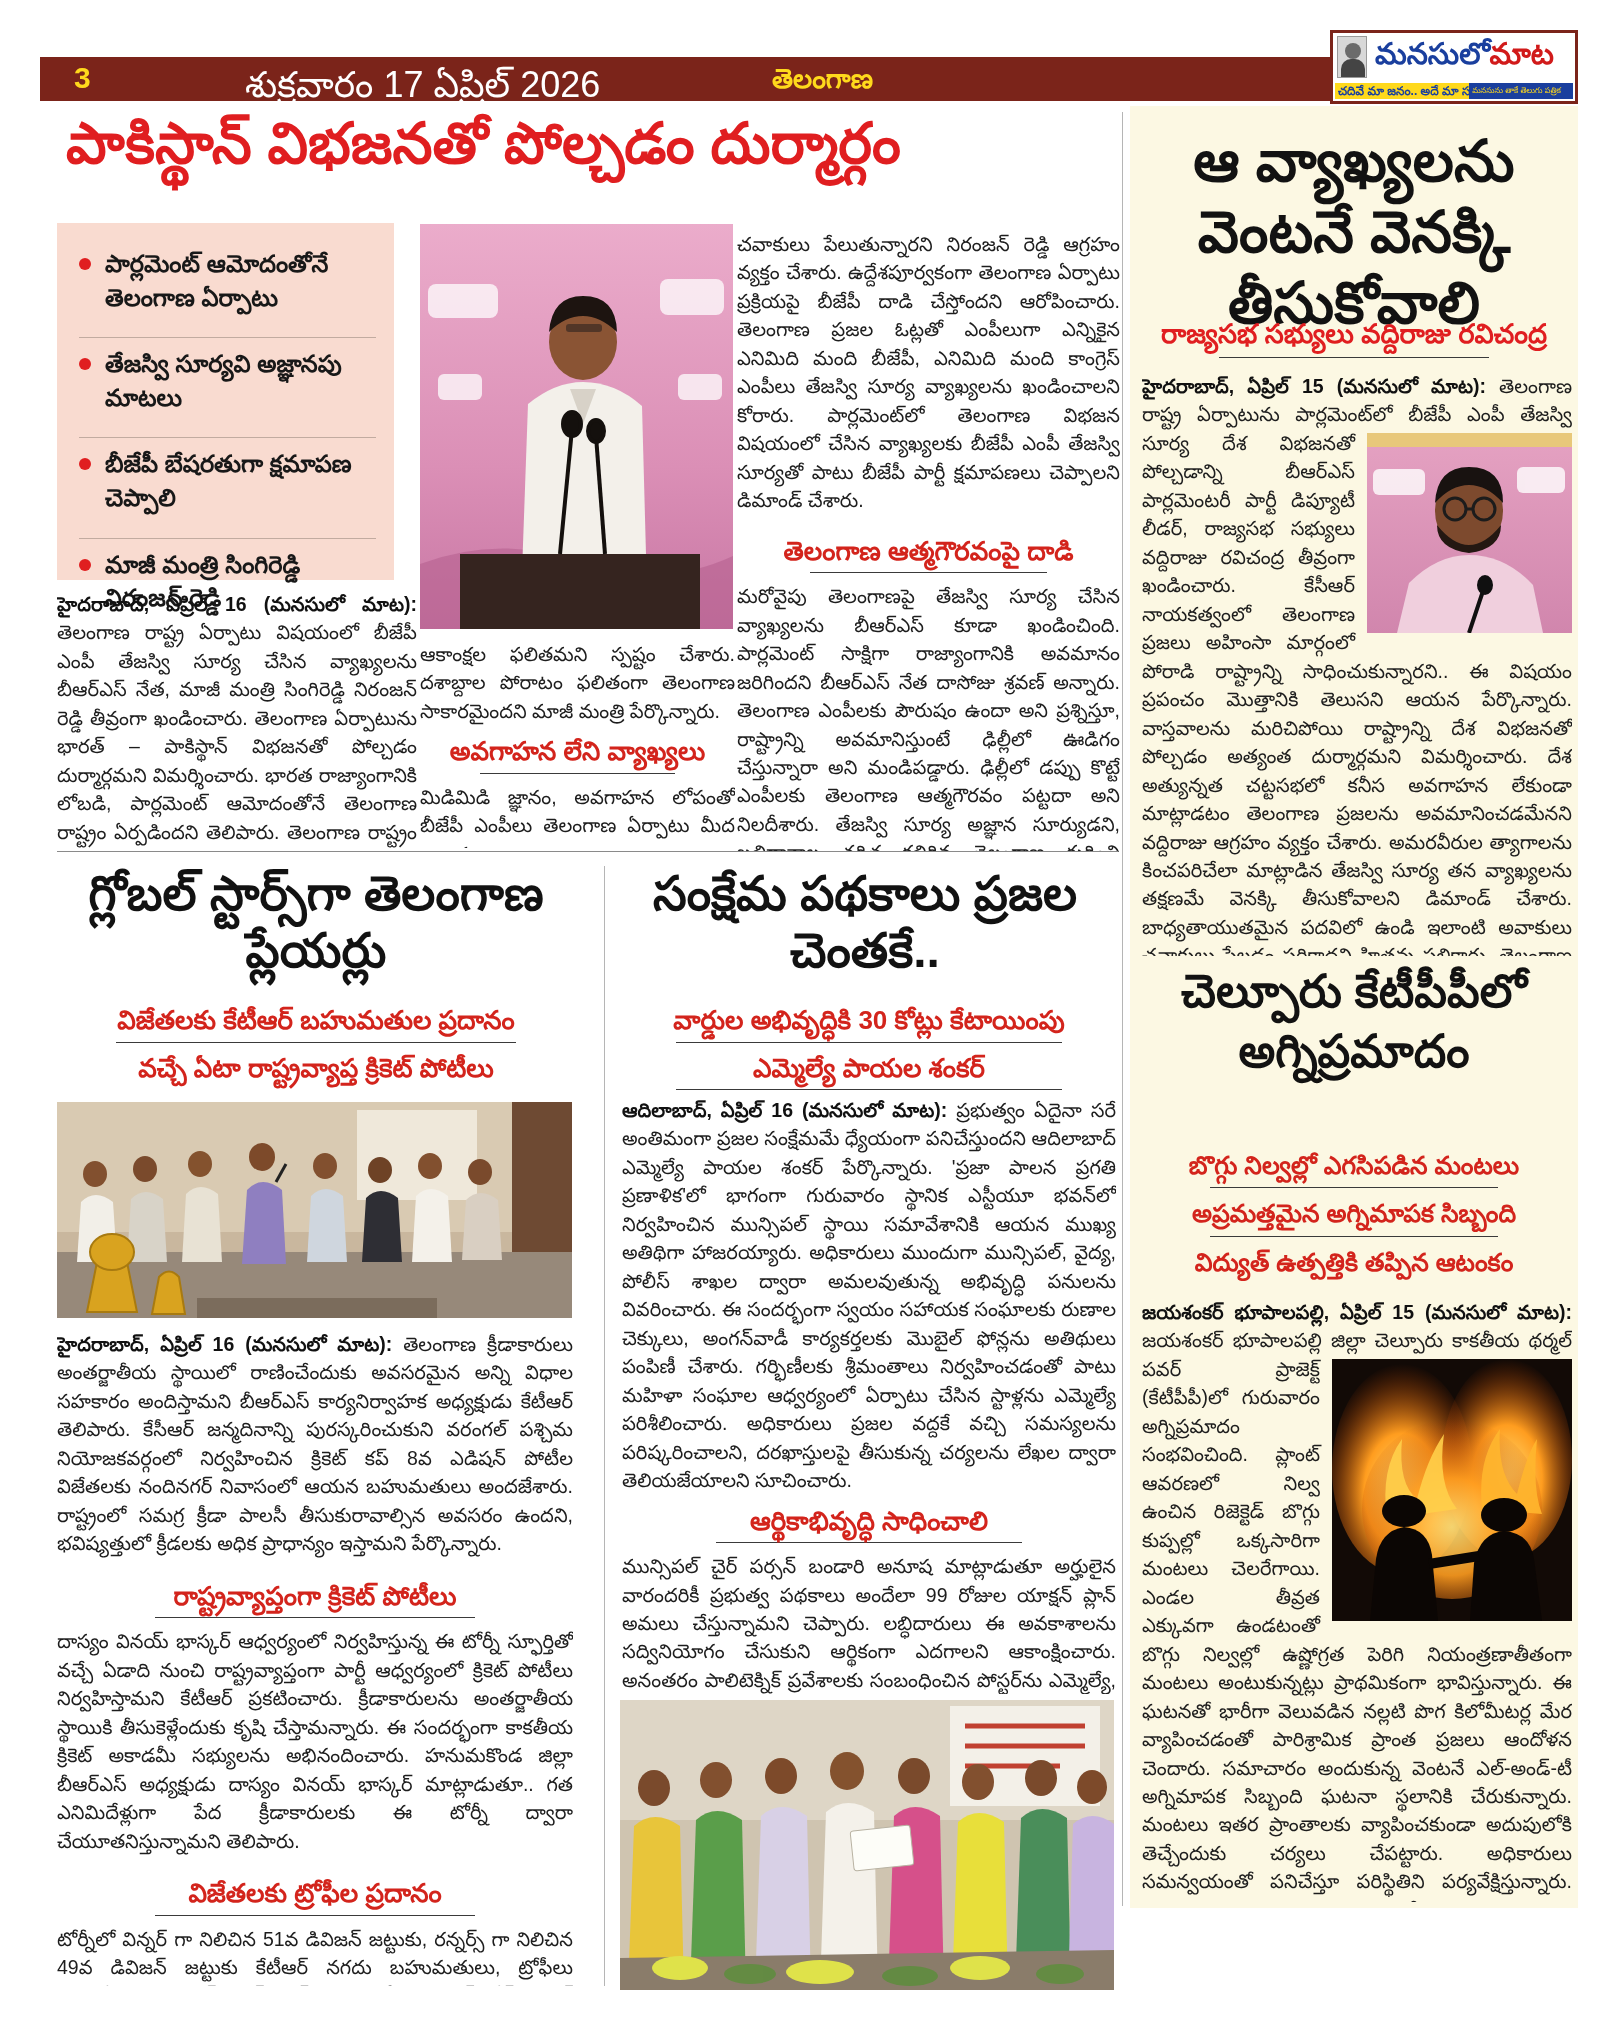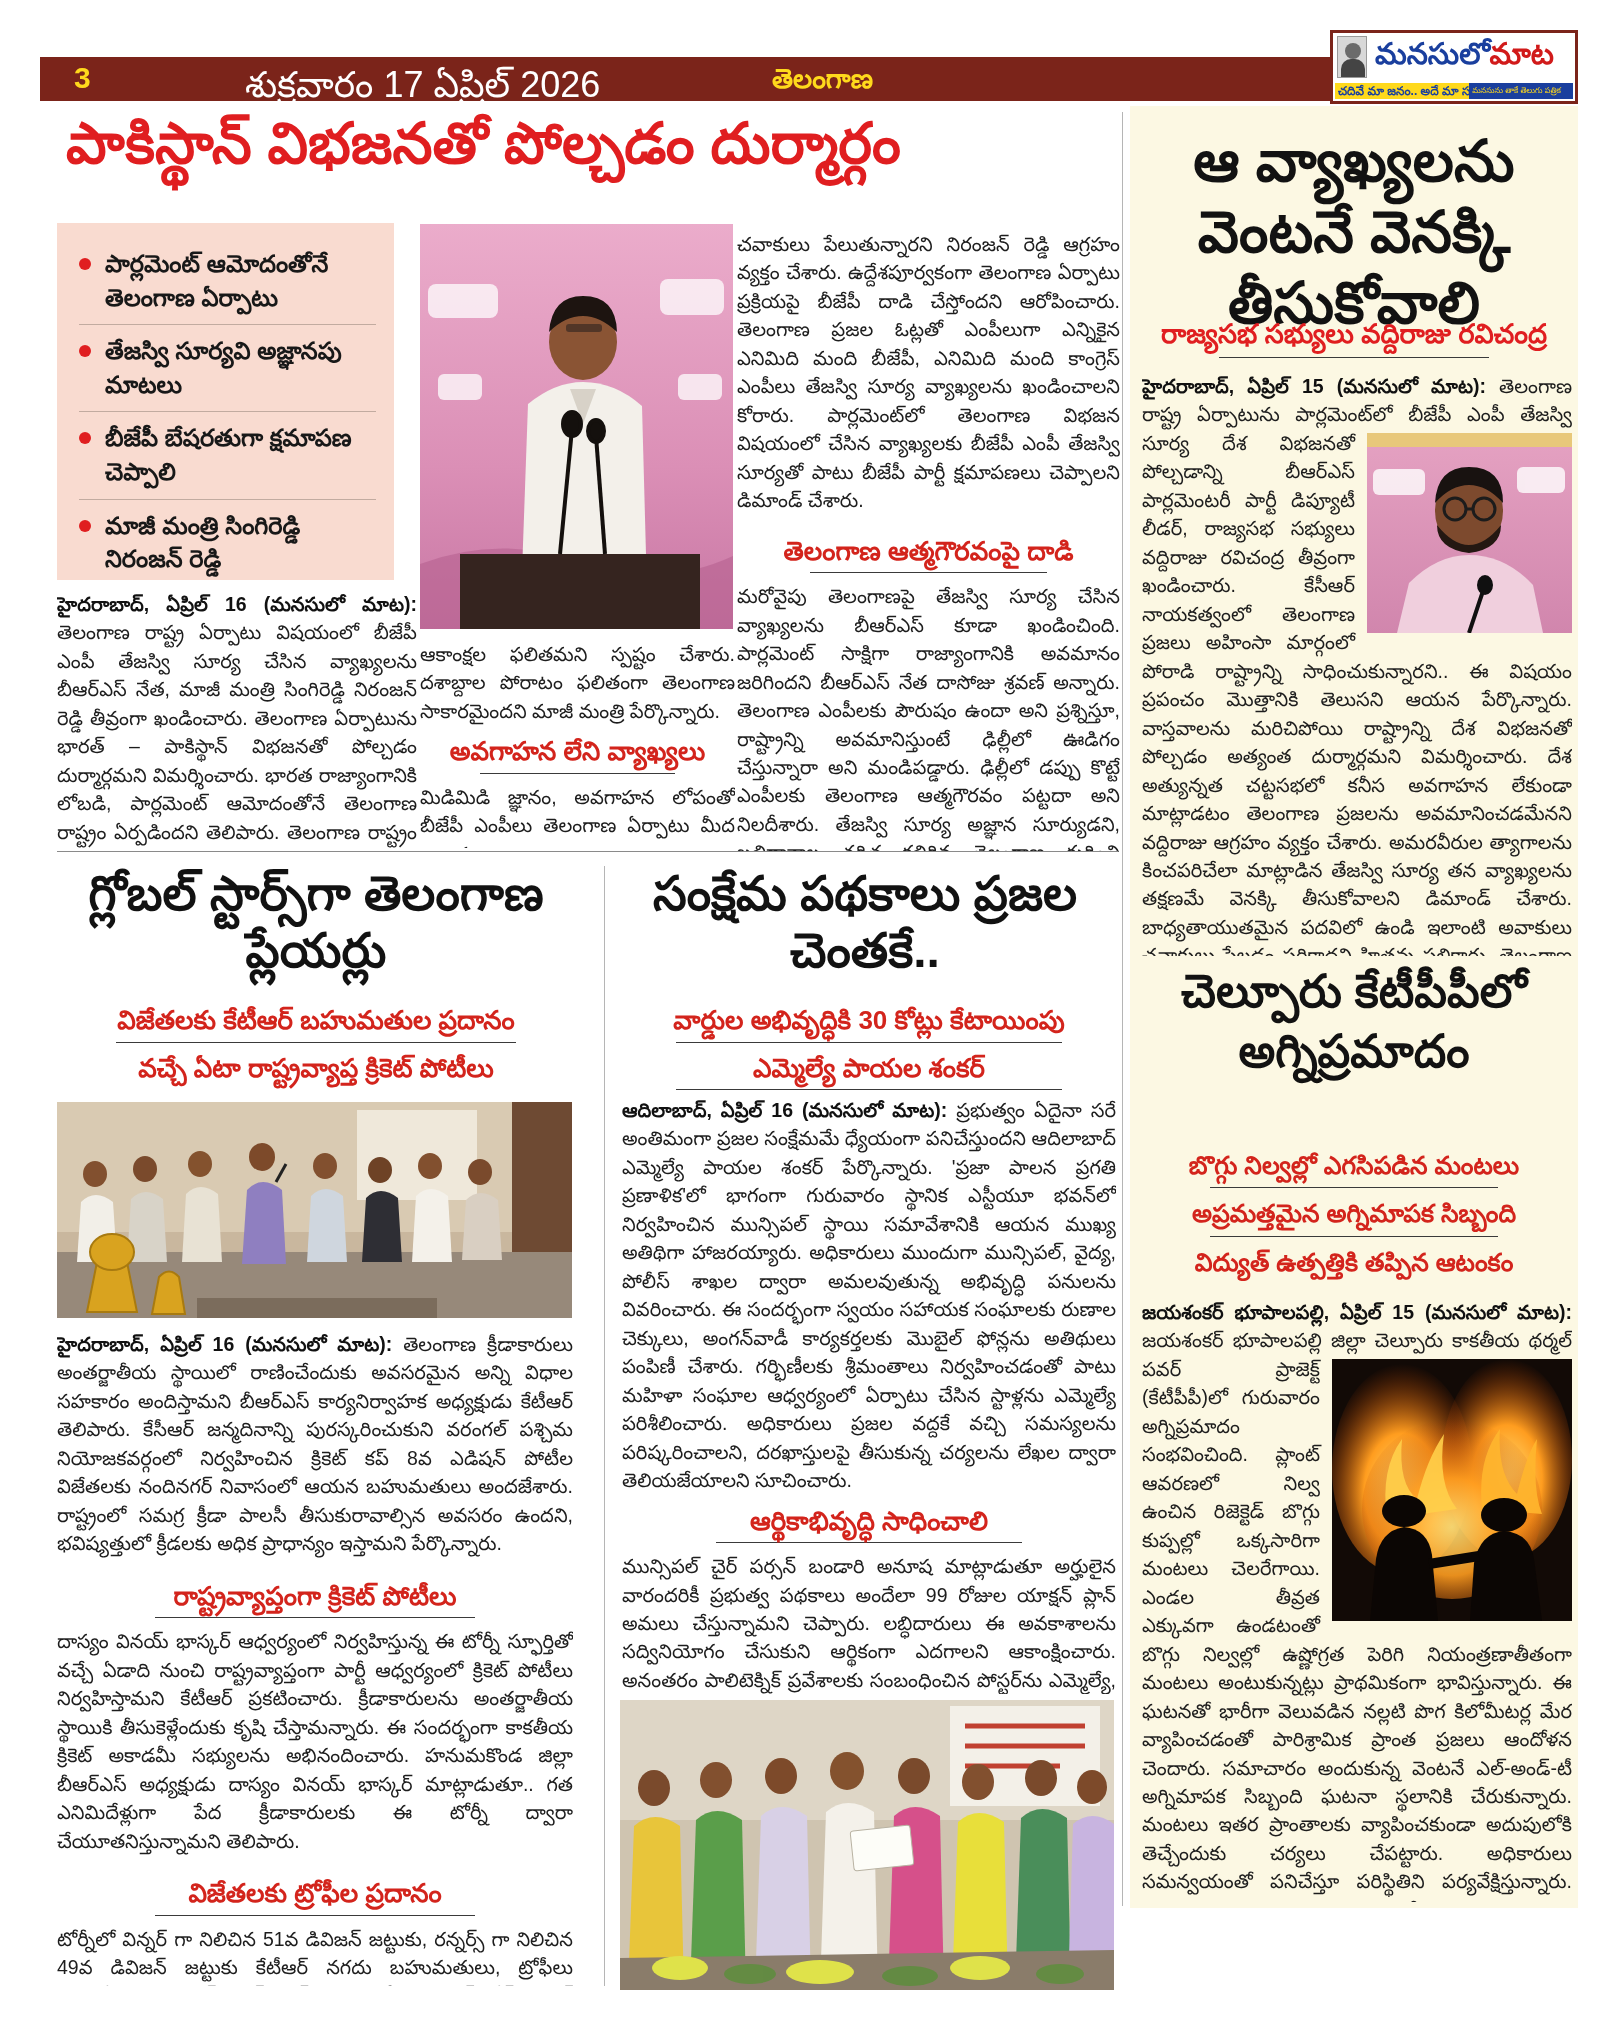--- a/index.html
+++ b/index.html
@@ -30,21 +30,21 @@
   
   .body-text { font-size:19.5px; line-height:1.46; color:#1d1d1d; text-align:justify; }
   .dateline { font-weight:bold; color:#111; }
   .red-sub { color:#d3241c; font-size:26px; font-weight:bold; text-align:center; line-height:1.25; }
   .hairline { width:62%; margin:5px auto 9px auto; border-bottom:2px solid #3a3a3a; }
   .hairline.thin { border-bottom-width:1px; }
 
   
   .lead-headline { position:absolute; left:66px; top:110px; width:1058px; font-size:57px; font-weight:bold; color:#e01e20; white-space:nowrap; }
   .bullet-box { position:absolute; left:57px; top:223px; width:337px; height:357px; background:#f9dbd0; padding:24px 18px 8px 22px; }
-  .b-item { display:flex; gap:14px; font-size:24px; font-weight:bold; color:#181818; line-height:1.4; padding-bottom:10px; margin-bottom:9px; }
+  .b-item { display:flex; gap:14px; font-size:24px; font-weight:bold; color:#181818; line-height:1.4; padding-bottom:23px; margin-bottom:9px; }
   .b-item.sep { border-bottom:1px solid #c2aba0; }
   .b-dot { flex:none; width:12px; height:12px; border-radius:50%; background:#e01e20; margin-top:11px; }
   .photo-conf { position:absolute; left:420px; top:224px; width:313px; height:405px; }
   .lead-col1 { position:absolute; left:57px; top:590px; width:360px; height:258px; overflow:hidden; }
   .lead-col2 { position:absolute; left:420px; top:640px; width:315px; height:208px; overflow:hidden; }
   .lead-col2 .red-sub { margin-top:10px; }
   .lead-col3 { position:absolute; left:737px; top:230px; width:383px; height:622px; overflow:hidden; }
   .lead-col3 .red-sub { margin-top:20px; }
 
   

